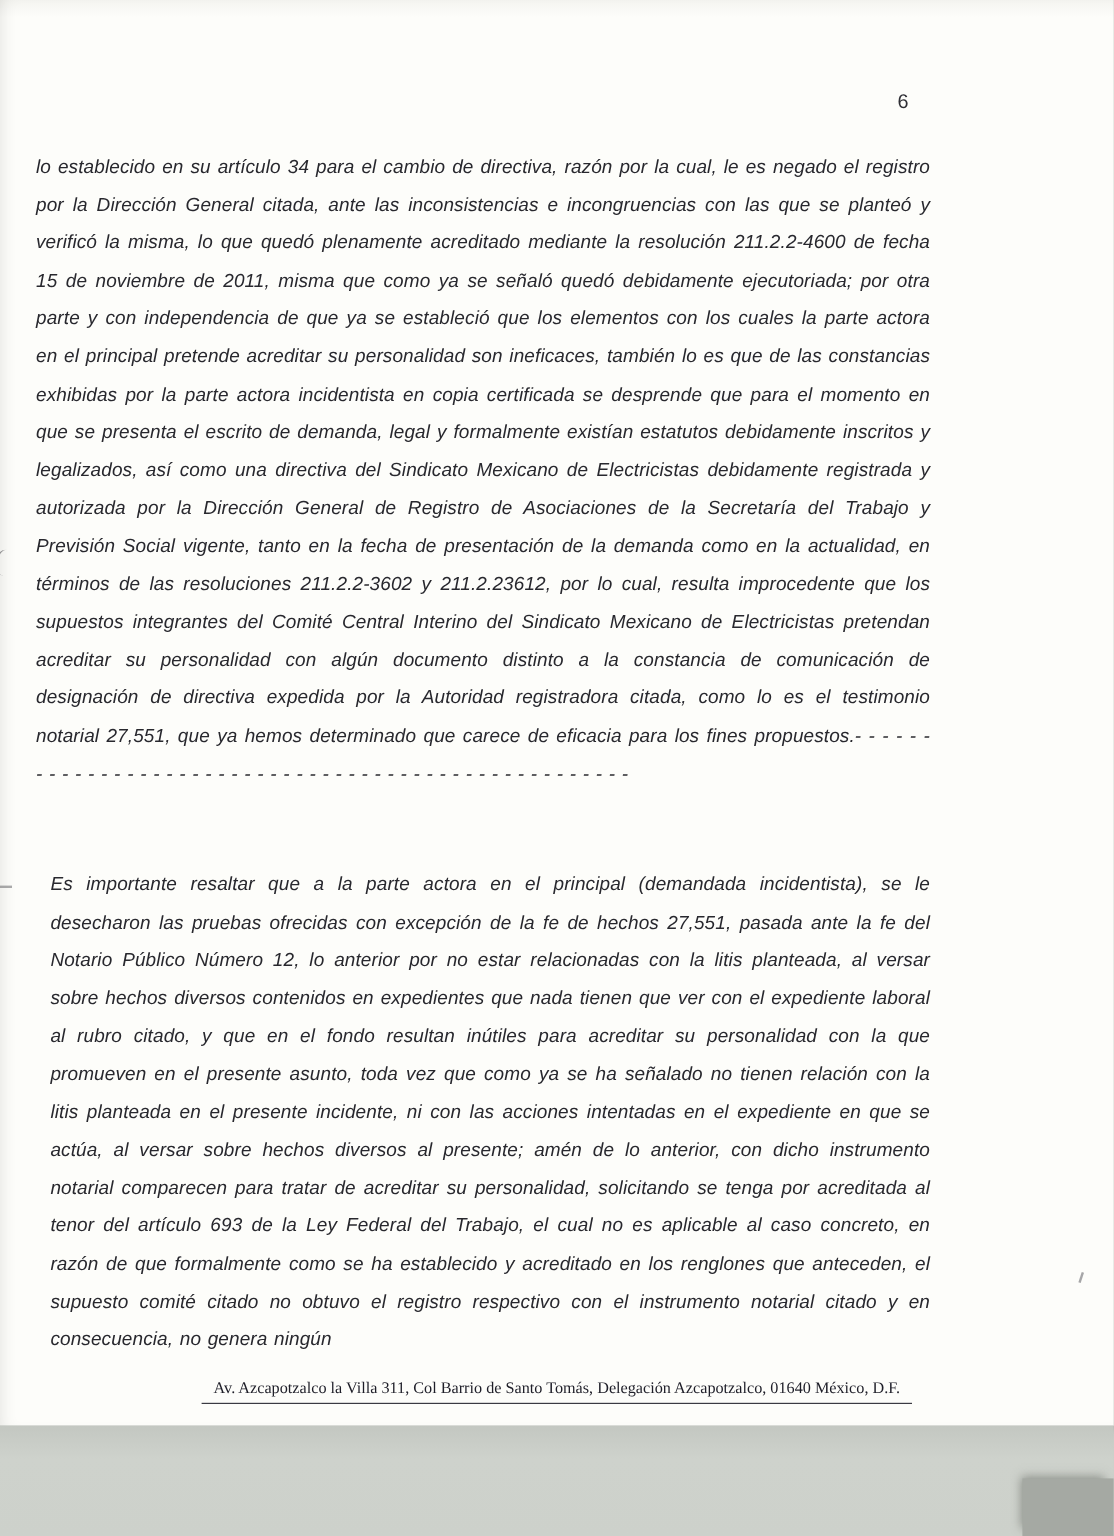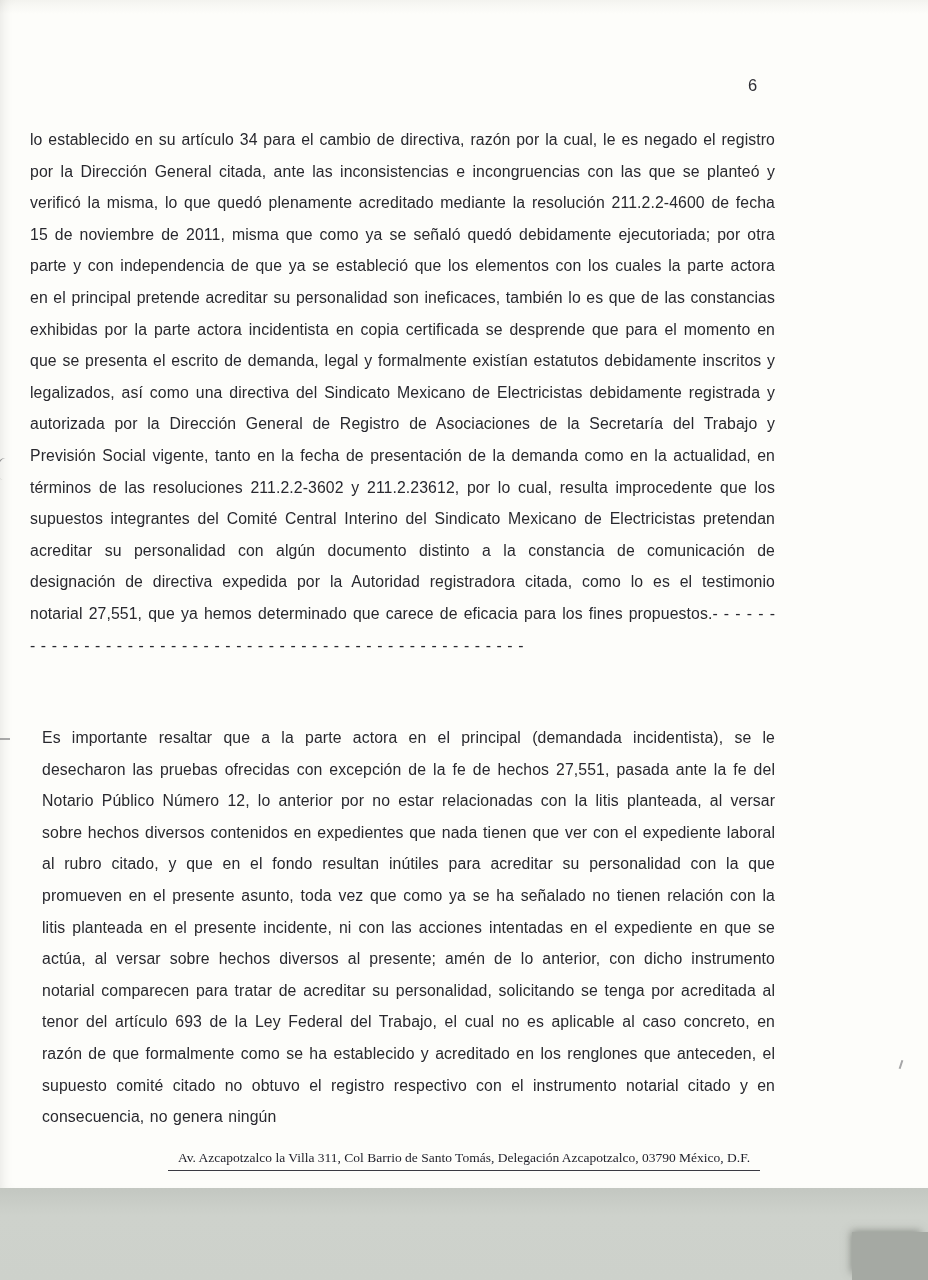--- a/index.html
+++ b/index.html
@@ -43,20 +43,21 @@
     width: 745px;
     color: #28282e;
     font-size: 15.8px;
     line-height: 31.6px;
     text-align: justify;
     letter-spacing: 0.1px;
     word-spacing: 1px;
   }
   .para {
     margin: 0;
+    font-style: italic;
   }
   .para-2 {
     margin-top: 61px;
     padding-left: 12px;
   }
   .footer {
     position: absolute;
     top: 1148px;
     left: 0;
     width: 928px;
@@ -126,21 +127,21 @@
   <div class="sheet">
 
     <div class="page-number">6</div>
 
     <div class="body-text">
       <p class="para para-1">lo establecido en su artículo 34 para el cambio de directiva, razón por la cual, le es negado el registro por la Dirección General citada, ante las inconsistencias e incongruencias con las que se planteó y verificó la misma, lo que quedó plenamente acreditado mediante la resolución 211.2.2-4600 de fecha 15 de noviembre de 2011, misma que como ya se señaló quedó debidamente ejecutoriada; por otra parte y con independencia de que ya se estableció que los elementos con los cuales la parte actora en el principal pretende acreditar su personalidad son ineficaces, también lo es que de las constancias exhibidas por la parte actora incidentista en copia certificada se desprende que para el momento en que se presenta el escrito de demanda, legal y formalmente existían estatutos debidamente inscritos y legalizados, así como una directiva del Sindicato Mexicano de Electricistas debidamente registrada y autorizada por la Dirección General de Registro de Asociaciones de la Secretaría del Trabajo y Previsión Social vigente, tanto en la fecha de presentación de la demanda como en la actualidad, en términos de las resoluciones 211.2.2-3602 y 211.2.23612, por lo cual, resulta improcedente que los supuestos integrantes del Comité Central Interino del Sindicato Mexicano de Electricistas pretendan acreditar su personalidad con algún documento distinto a la constancia de comunicación de designación de directiva expedida por la Autoridad registradora citada, como lo es el testimonio notarial 27,551, que ya hemos determinado que carece de eficacia para los fines propuestos.- - - - - - - - - - - - - - - - - - - - - - - - - - - - - - - - - - - - - - - - - - - - - - - - - - - -</p>
       <p class="para para-2">Es importante resaltar que a la parte actora en el principal (demandada incidentista), se le desecharon las pruebas ofrecidas con excepción de la fe de hechos 27,551, pasada ante la fe del Notario Público Número 12, lo anterior por no estar relacionadas con la litis planteada, al versar sobre hechos diversos contenidos en expedientes que nada tienen que ver con el expediente laboral al rubro citado, y que en el fondo resultan inútiles para acreditar su personalidad con la que promueven en el presente asunto, toda vez que como ya se ha señalado no tienen relación con la litis planteada en el presente incidente, ni con las acciones intentadas en el expediente en que se actúa, al versar sobre hechos diversos al presente; amén de lo anterior, con dicho instrumento notarial comparecen para tratar de acreditar su personalidad, solicitando se tenga por acreditada al tenor del artículo 693 de la Ley Federal del Trabajo, el cual no es aplicable al caso concreto, en razón de que formalmente como se ha establecido y acreditado en los renglones que anteceden, el supuesto comité citado no obtuvo el registro respectivo con el instrumento notarial citado y en consecuencia, no genera ningún</p>
     </div>
 
     <div class="footer">
-      <span class="footer-text">Av. Azcapotzalco la Villa 311, Col Barrio de Santo Tomás, Delegación Azcapotzalco, 03790 México, D.F.</span>
+      <span class="footer-text">Av. Azcapotzalco la Villa 311, Col Barrio de Santo Tomás, Delegación Azcapotzalco, 01640 México, D.F.</span>
     </div>
 
     <div class="artifact artifact-paren"></div>
     <div class="artifact artifact-dash"></div>
     <div class="artifact artifact-tick"></div>
 
   </div>
 
   <div class="scan-bottom"></div>
   <div class="scan-corner"></div>

